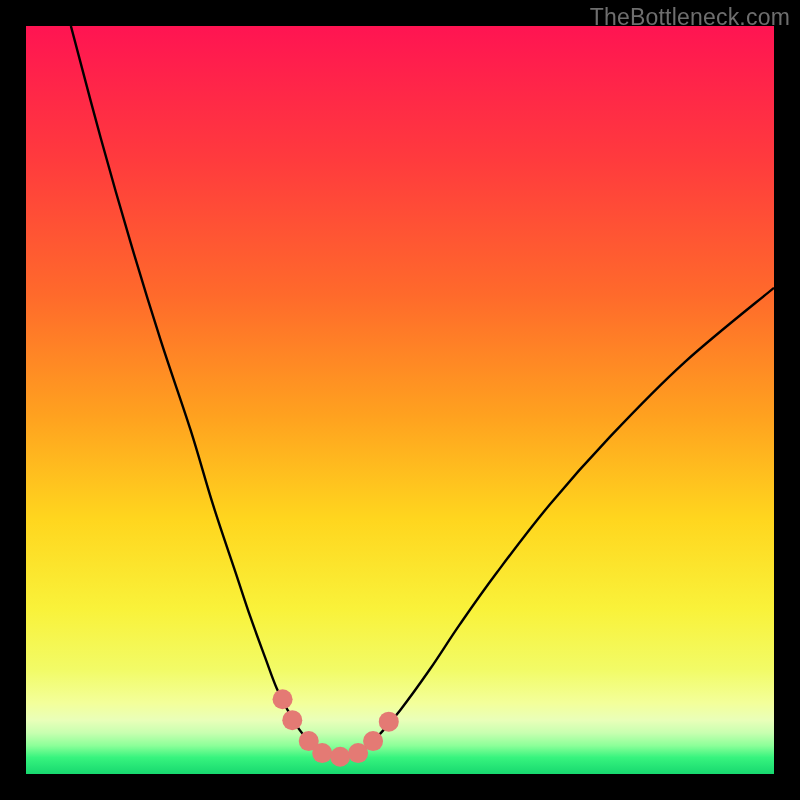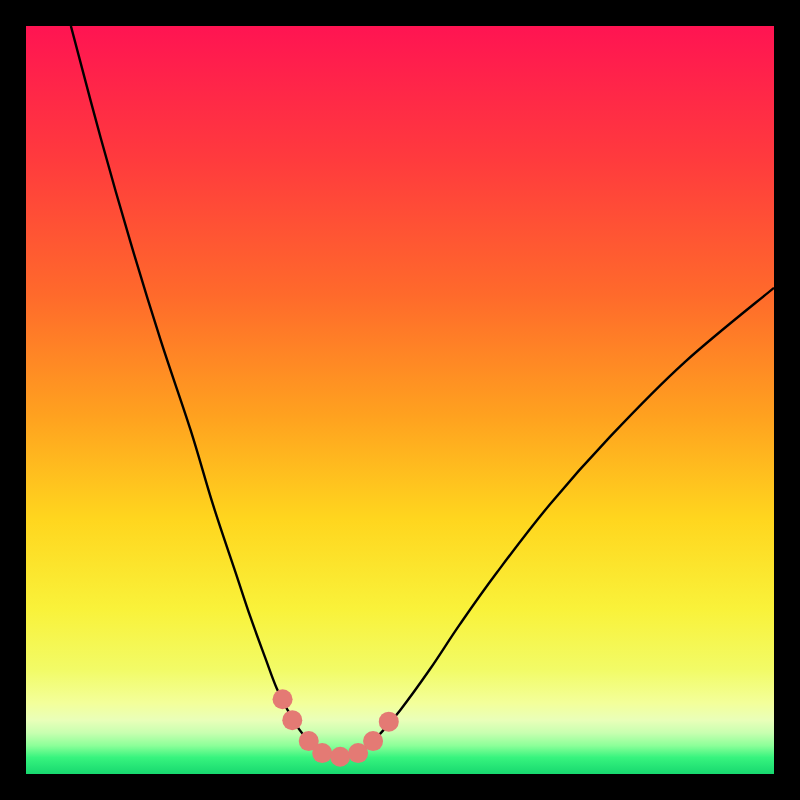--- a/index.html
+++ b/index.html
@@ -78,13 +78,14 @@
           <circle cx="282.74399999999997" cy="715.088" r="10" fill="#e47a74"></circle>
           <circle cx="296.208" cy="727.056" r="10" fill="#e47a74"></circle>
           <circle cx="314.15999999999997" cy="730.796" r="10" fill="#e47a74"></circle>
           <circle cx="332.112" cy="727.056" r="10" fill="#e47a74"></circle>
           <circle cx="347.072" cy="715.088" r="10" fill="#e47a74"></circle>
           <circle cx="362.78" cy="695.64" r="10" fill="#e47a74"></circle>
         </g>
     </svg>
   </div>
 
+  <div class="watermark">TheBottleneck.com</div>
 </div>
 
 </body></html>

